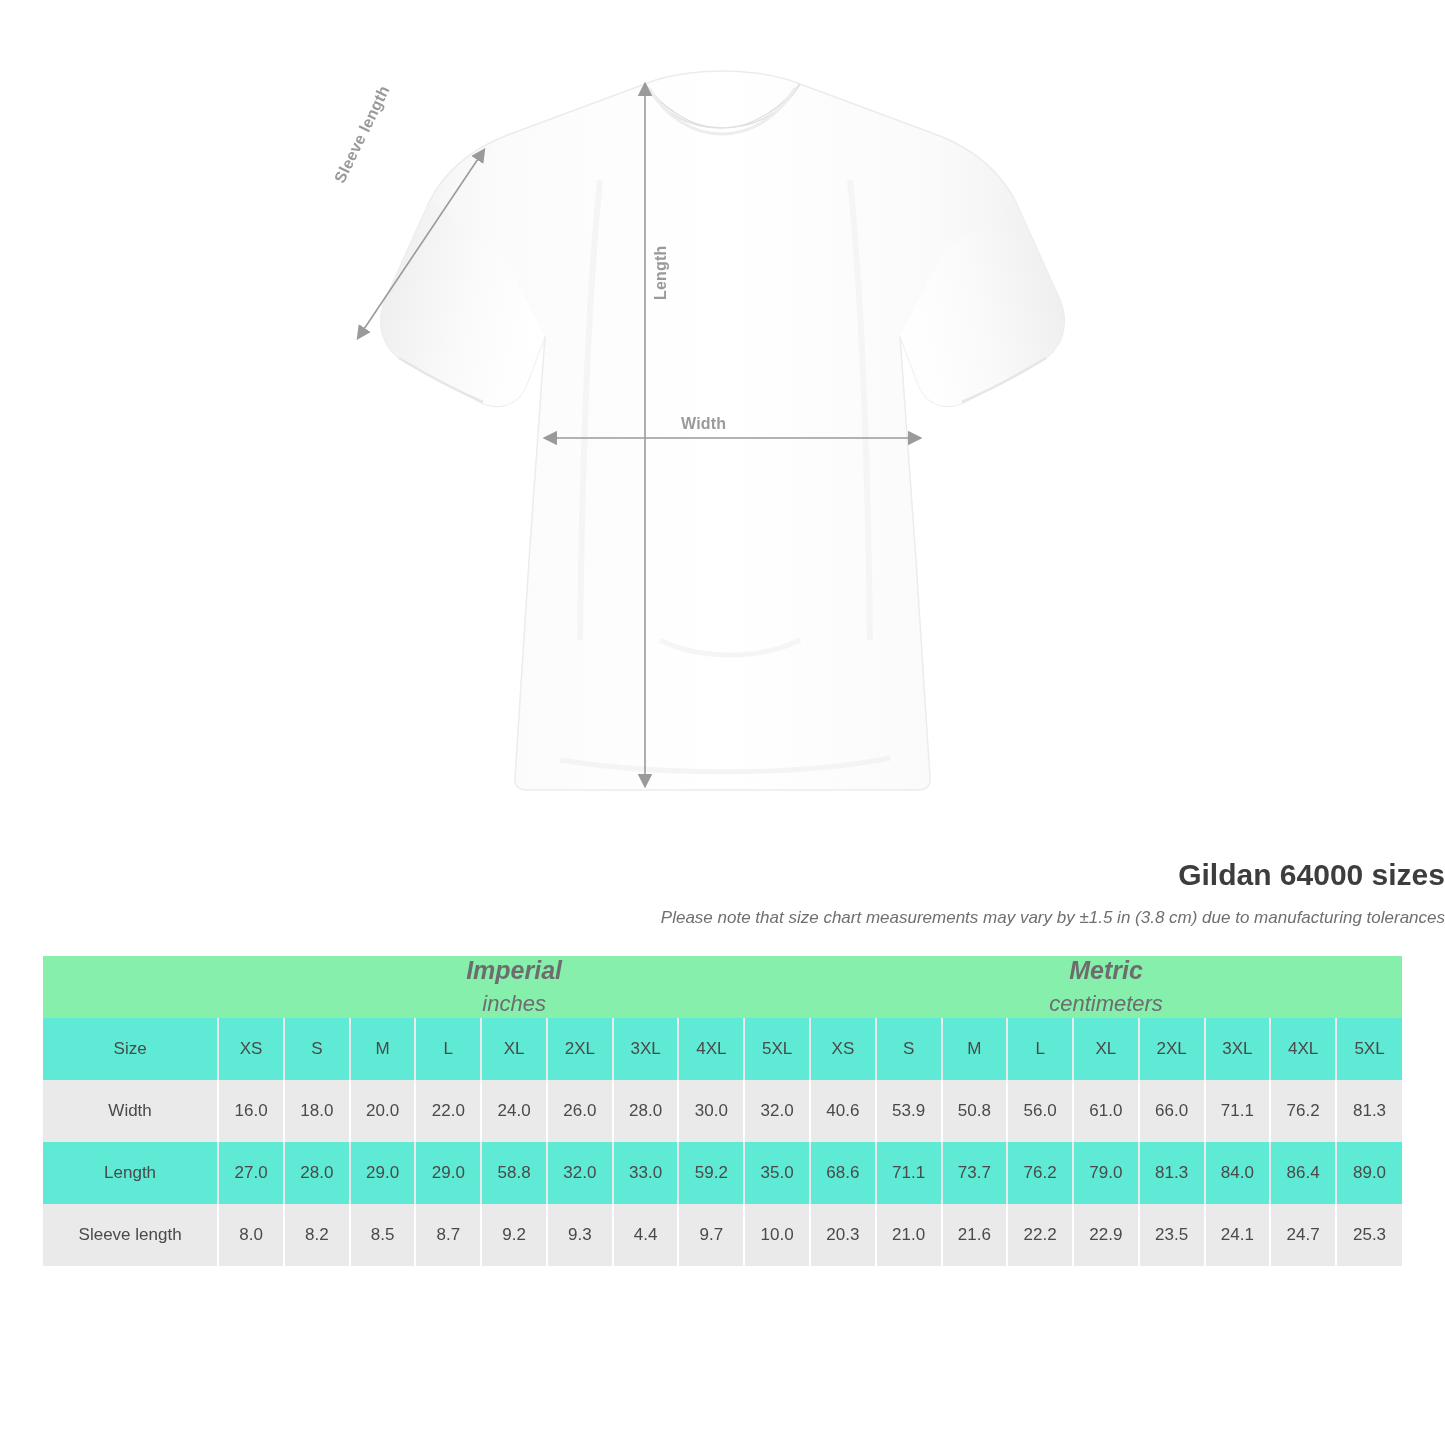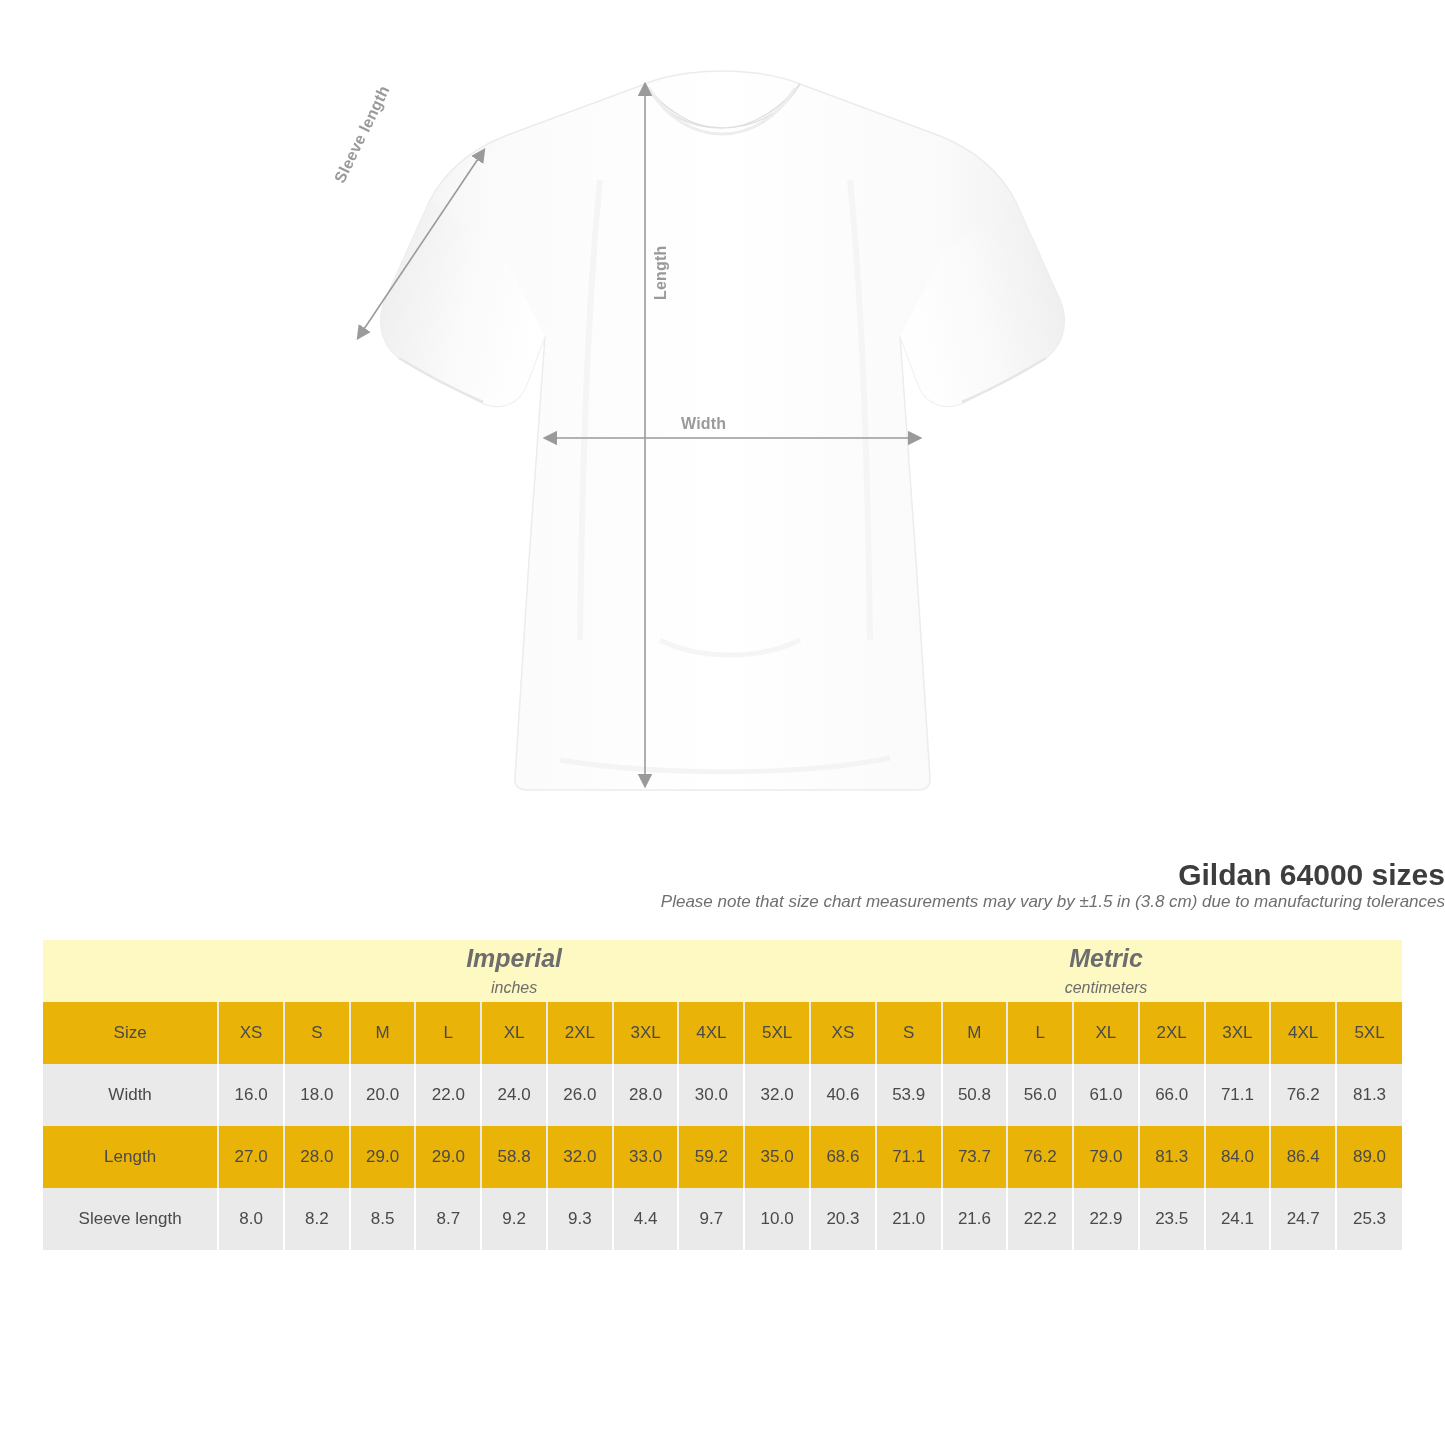--- a/index.html
+++ b/index.html
@@ -64,21 +64,21 @@
   .chart-title {
     font-size: 30px;
     font-weight: bold;
     color: #3d3d3d;
     margin: 0;
   }
   .chart-note {
     font-size: 17px;
     font-style: italic;
     color: #6f6f6f;
-    margin-top: 0;
+    margin-top: 16px;
     padding-left: 44px;
   }
 
   
   .table-wrap {
     margin: 28px 43px 0 43px;
     width: 1359px;
   }
   table.size-table {
     border-collapse: collapse;
@@ -89,41 +89,41 @@
   table.size-table th {
     text-align: center;
     font-size: 17px;
     color: #4a4a4a;
     font-weight: normal;
     padding: 0;
     height: 62px;
     vertical-align: middle;
   }
   .unit-head td {
-    background: #fef9c3;
+    background: #86efac;
     height: 110px;
   }
   .unit-name {
     font-size: 25px;
     font-style: italic;
     font-weight: bold;
     color: #6d6d6d;
     line-height: 1.1;
   }
   .unit-sub {
-    font-size: 16px;
+    font-size: 22px;
     font-style: italic;
     color: #6d6d6d;
     margin-top: 6px;
   }
   .row-alt td {
     background: #eaeaea;
   }
   .row-plain td {
-    background: #eab308;
+    background: #5eead4;
   }
   .rowhead {
     font-weight: bold;
     color: #454545;
     font-size: 17px;
   }
   .sizehead {
     font-weight: bold;
     color: #454545;
     font-size: 17px;

